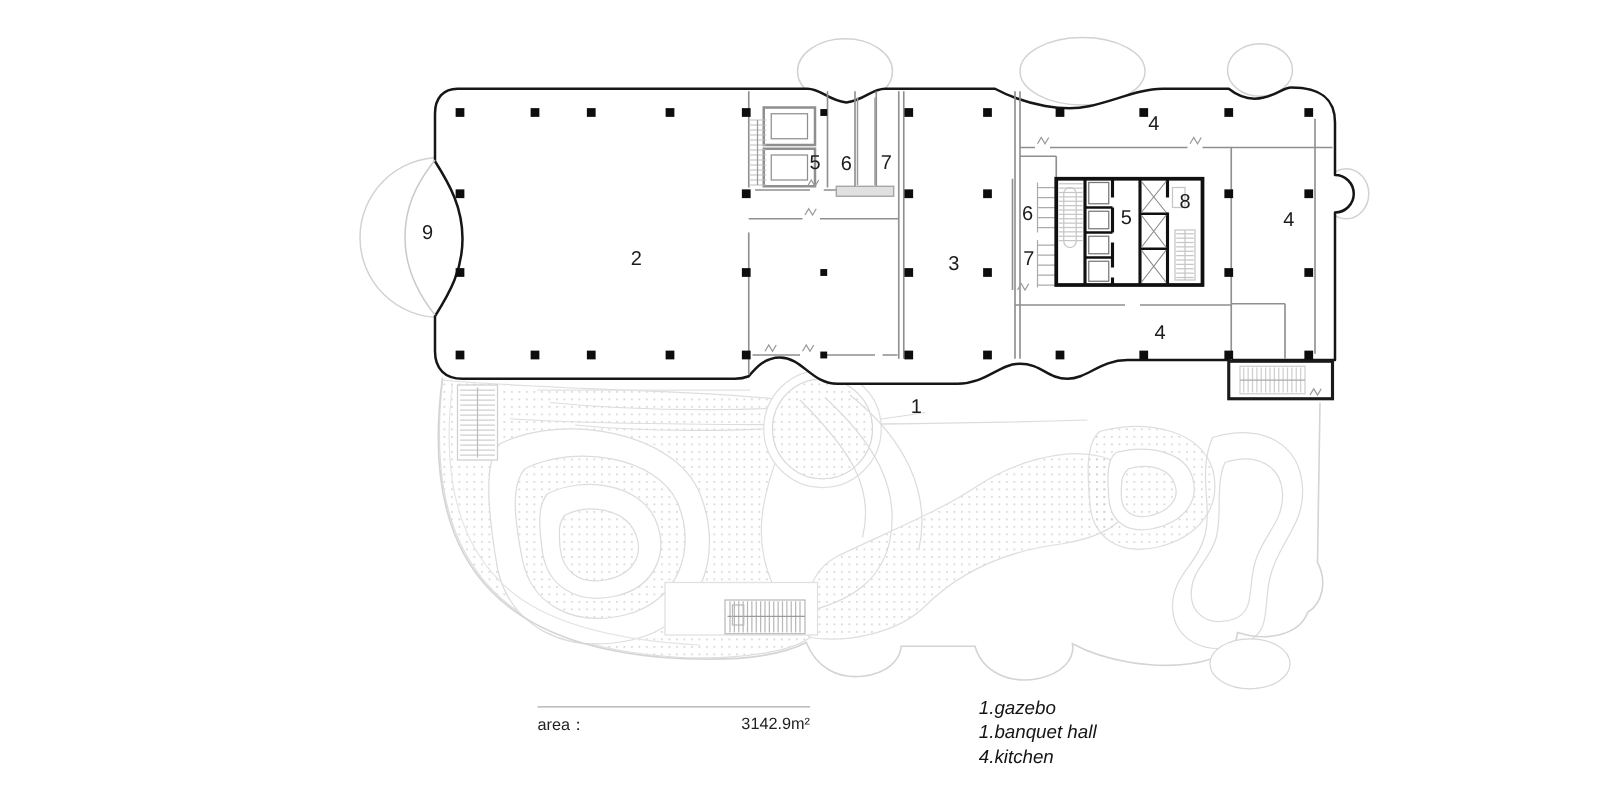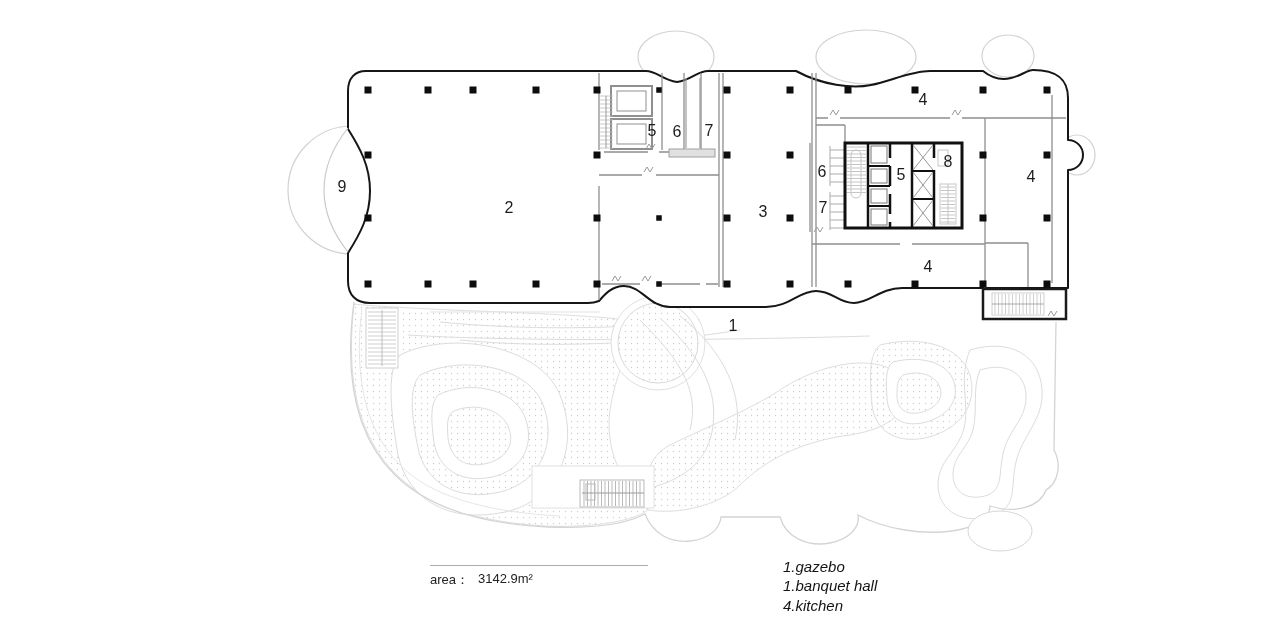--- a/index.html
+++ b/index.html
@@ -11,21 +11,21 @@
   .plan-label{
     position:absolute;transform:translate(-50%,-50%);
     font-size:16px;color:#1c1c1c;letter-spacing:0;line-height:1;
     font-family:"Liberation Sans",sans-serif;white-space:nowrap;
   }
   .titleblock{position:absolute;left:430px;top:561px;color:#2b2b2b;}
   .title-line{display:flex;align-items:baseline;}
   .title{font-size:22px;color:#2b2b2b;}
   .scale{font-size:13px;margin-left:2px;color:#2b2b2b;}
   .underline{width:218px;border-bottom:1.5px solid #ababab;margin-top:4px;}
-  .arealine{margin-top:5px;font-size:13px;color:#222;display:flex;gap:9px;}
+  .arealine{margin-top:5px;font-size:13px;color:#222;display:flex;gap:9px;justify-content:space-between;}
   .legend{position:absolute;left:783px;top:557px;display:flex;color:#141414;}
   .legend .col{display:flex;flex-direction:column;}
   .legend .col1{width:94px;}
   .legend .col2{width:108px;}
   .legend .item{font-size:15px;line-height:19.3px;white-space:nowrap;font-style:italic;}
 </style>
 </head>
 <body>
 
 <div id="canvas">

